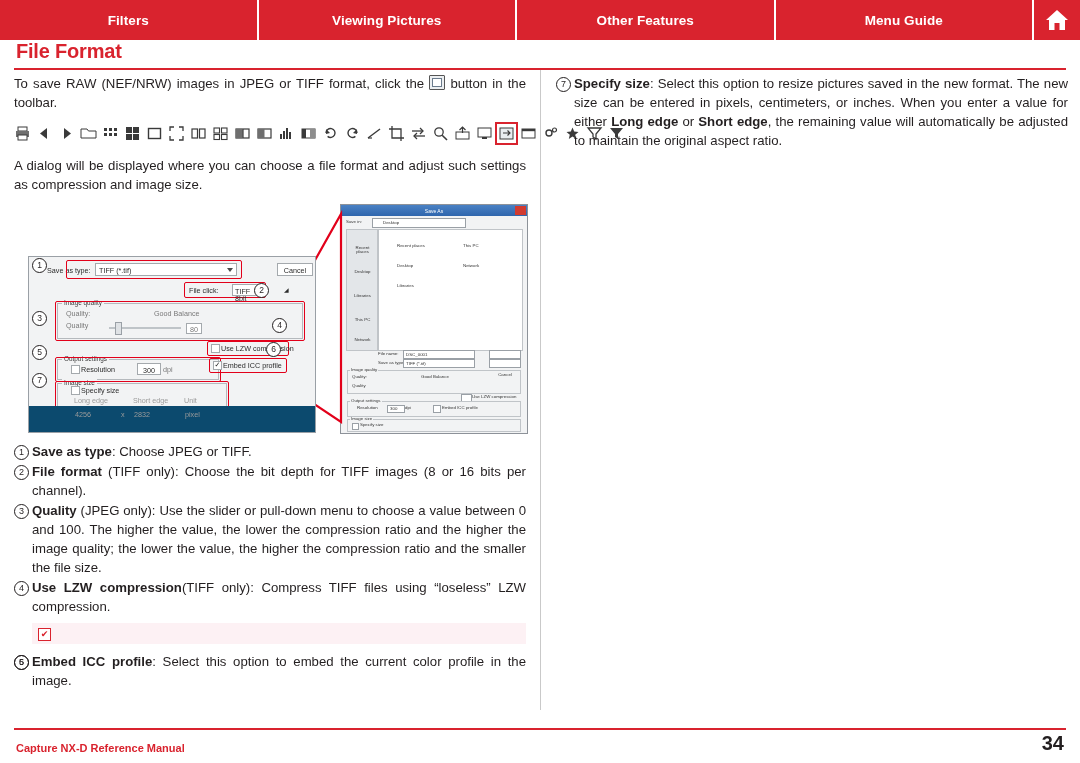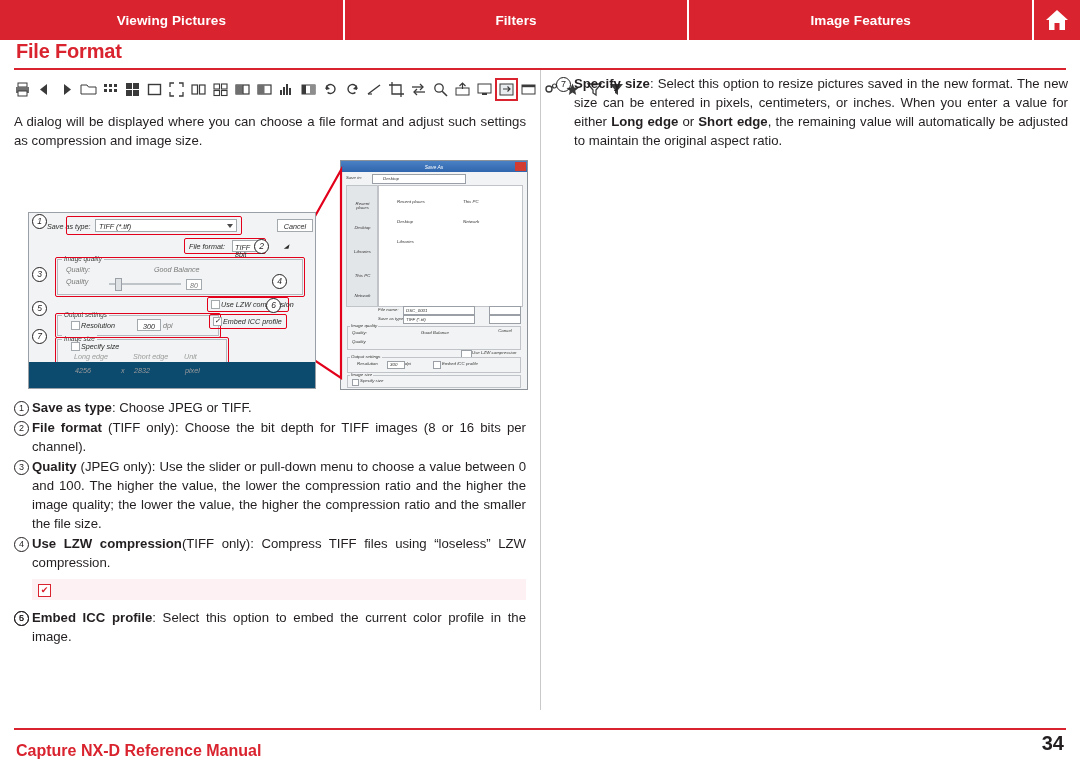--- a/index.html
+++ b/index.html
@@ -68,21 +68,21 @@
   }
   
   .toolbar{
     margin:4px 0 12px 0;height:22px;display:flex;align-items:center;gap:5px;
   }
   .ti{width:17px;height:17px;position:relative;flex:0 0 17px;}
   .ti svg{display:block;}
   .ti.highlight{outline:2px solid #d9232e;outline-offset:1px;}
   
   .figure{
-    position:relative;width:512px;height:228px;margin-top:6px;font-style:italic;
+    position:relative;width:512px;height:228px;margin-top:6px;
   }
   .dlg-small{
     position:absolute;left:326px;top:0px;width:186px;height:228px;
     background:#f2f3f4;border:1px solid #8d9299;
   }
   .dlg-small .tb{
     height:11px;background:linear-gradient(#4a81c4,#2f66ad);
     display:flex;align-items:center;justify-content:center;
     color:#fff;font-size:5px;position:relative;
   }
@@ -133,54 +133,58 @@
   .rnote{font-size:13.2px;line-height:19px;text-align:justify;position:relative;padding-left:18px;}
   .rnote .num{
     position:absolute;left:0;top:2.5px;width:13px;height:13px;border-radius:50%;
     border:1px solid #231f20;font-size:9px;line-height:12px;text-align:center;
   }
   
   .footer-rule{
     position:absolute;left:14px;top:728px;width:1052px;height:2px;background:#d9232e;
   }
   .footer-txt{
-    position:absolute;left:16px;top:742px;font-size:16px;color:#d9232e;font-weight:bold;text-align:center;
+    position:absolute;left:16px;top:742px;font-size:11px;color:#d9232e;font-weight:bold;text-align:center;
   }
   .pageno{
     position:absolute;right:16px;top:732px;font-size:20px;font-weight:bold;color:#231f20;
   }
 </style>
 </head>
 <body>
 
 <div class="tabbar">
   <div class="tab">
+      <span>Filters</span>
+    </div>
+  <div class="tab">
       <span>Viewing Pictures</span>
     </div>
   <div class="tab">
-      <span>Filters</span>
+      <span>Other Features</span>
     </div>
   <div class="tab">
-      <span>Image Features</span>
+      <span>Menu Guide</span>
     </div>
   <div class="home">
     <span>
       <svg width="26" height="24" viewBox="0 0 26 24">
           <path d="M13 2 L24 12 L21 12 L21 22 L15.5 22 L15.5 15 L10.5 15 L10.5 22 L5 22 L5 12 L2 12 Z" fill="#ffffff"></path>
         </svg>
     </span>
   </div>
 </div>
 
 <div class="title">File Format</div>
 <div class="title-rule"></div>
 <div class="col-divider"></div>
 
 <div class="colL">
 
+  <p class="body"><span>To save RAW (NEF/NRW) images in JPEG or TIFF format, click the </span><span class="inline-icon"></span><span> button in the toolbar.</span></p>
 
   <div class="toolbar">
     <span class="ti">
         <svg width="17" height="17" viewBox="0 0 17 17">
           <rect x="4" y="2" width="9" height="4" fill="none" stroke="#3a3a3a"></rect>
           <rect x="2" y="6" width="13" height="6" fill="#6f6f6f"></rect>
           <rect x="4" y="10" width="9" height="5" fill="#fff" stroke="#3a3a3a"></rect>
         </svg>
       </span>
     <span class="ti">
@@ -455,21 +459,21 @@
       <div class="bigbox" style="left:66px;top:6px;width:140px;height:11px;">
         <span class="bigrow" style="left:3px;top:3px;">TIFF (*.tif)</span>
         <span style="position:absolute;right:3px;top:4px;width:0;height:0;border-left:3px solid transparent;border-right:3px solid transparent;border-top:4px solid #4a4a4a;"></span>
       </div>
       <div class="bigbox" style="left:248px;top:6px;width:34px;height:11px;text-align:center;">
         <span class="bigrow" style="left:0;right:0;top:3px;width:34px;text-align:center;">Cancel</span>
       </div>
       <div class="redbox" style="left:37px;top:3px;width:174px;height:17px;"></div>
 
       <div class="redbox" style="left:155px;top:25px;width:80px;height:14px;"></div>
-      <div class="bigrow" style="left:160px;top:30px;">File format:</div>
+      <div class="bigrow" style="left:160px;top:30px;">File click:</div>
       <div class="bigbox" style="left:203px;top:27px;width:29px;height:10px;">
         <span class="bigrow" style="left:2px;top:2.5px;">TIFF 8bit</span>
       </div>
       <div class="bigrow" style="left:255px;top:30px;font-size:6px;">◢</div>
 
       <div class="grp" style="left:28px;top:46px;width:244px;height:34px;"></div>
       <div class="grp-label" style="left:33px;top:42px;">Image quality</div>
       <div class="bigrow" style="left:37px;top:53px;color:#7a7a7a;">Quality:</div>
       <div class="bigrow" style="left:125px;top:53px;color:#7a7a7a;">Good Balance</div>
       <div class="bigrow" style="left:37px;top:65px;color:#7a7a7a;">Quality</div>

